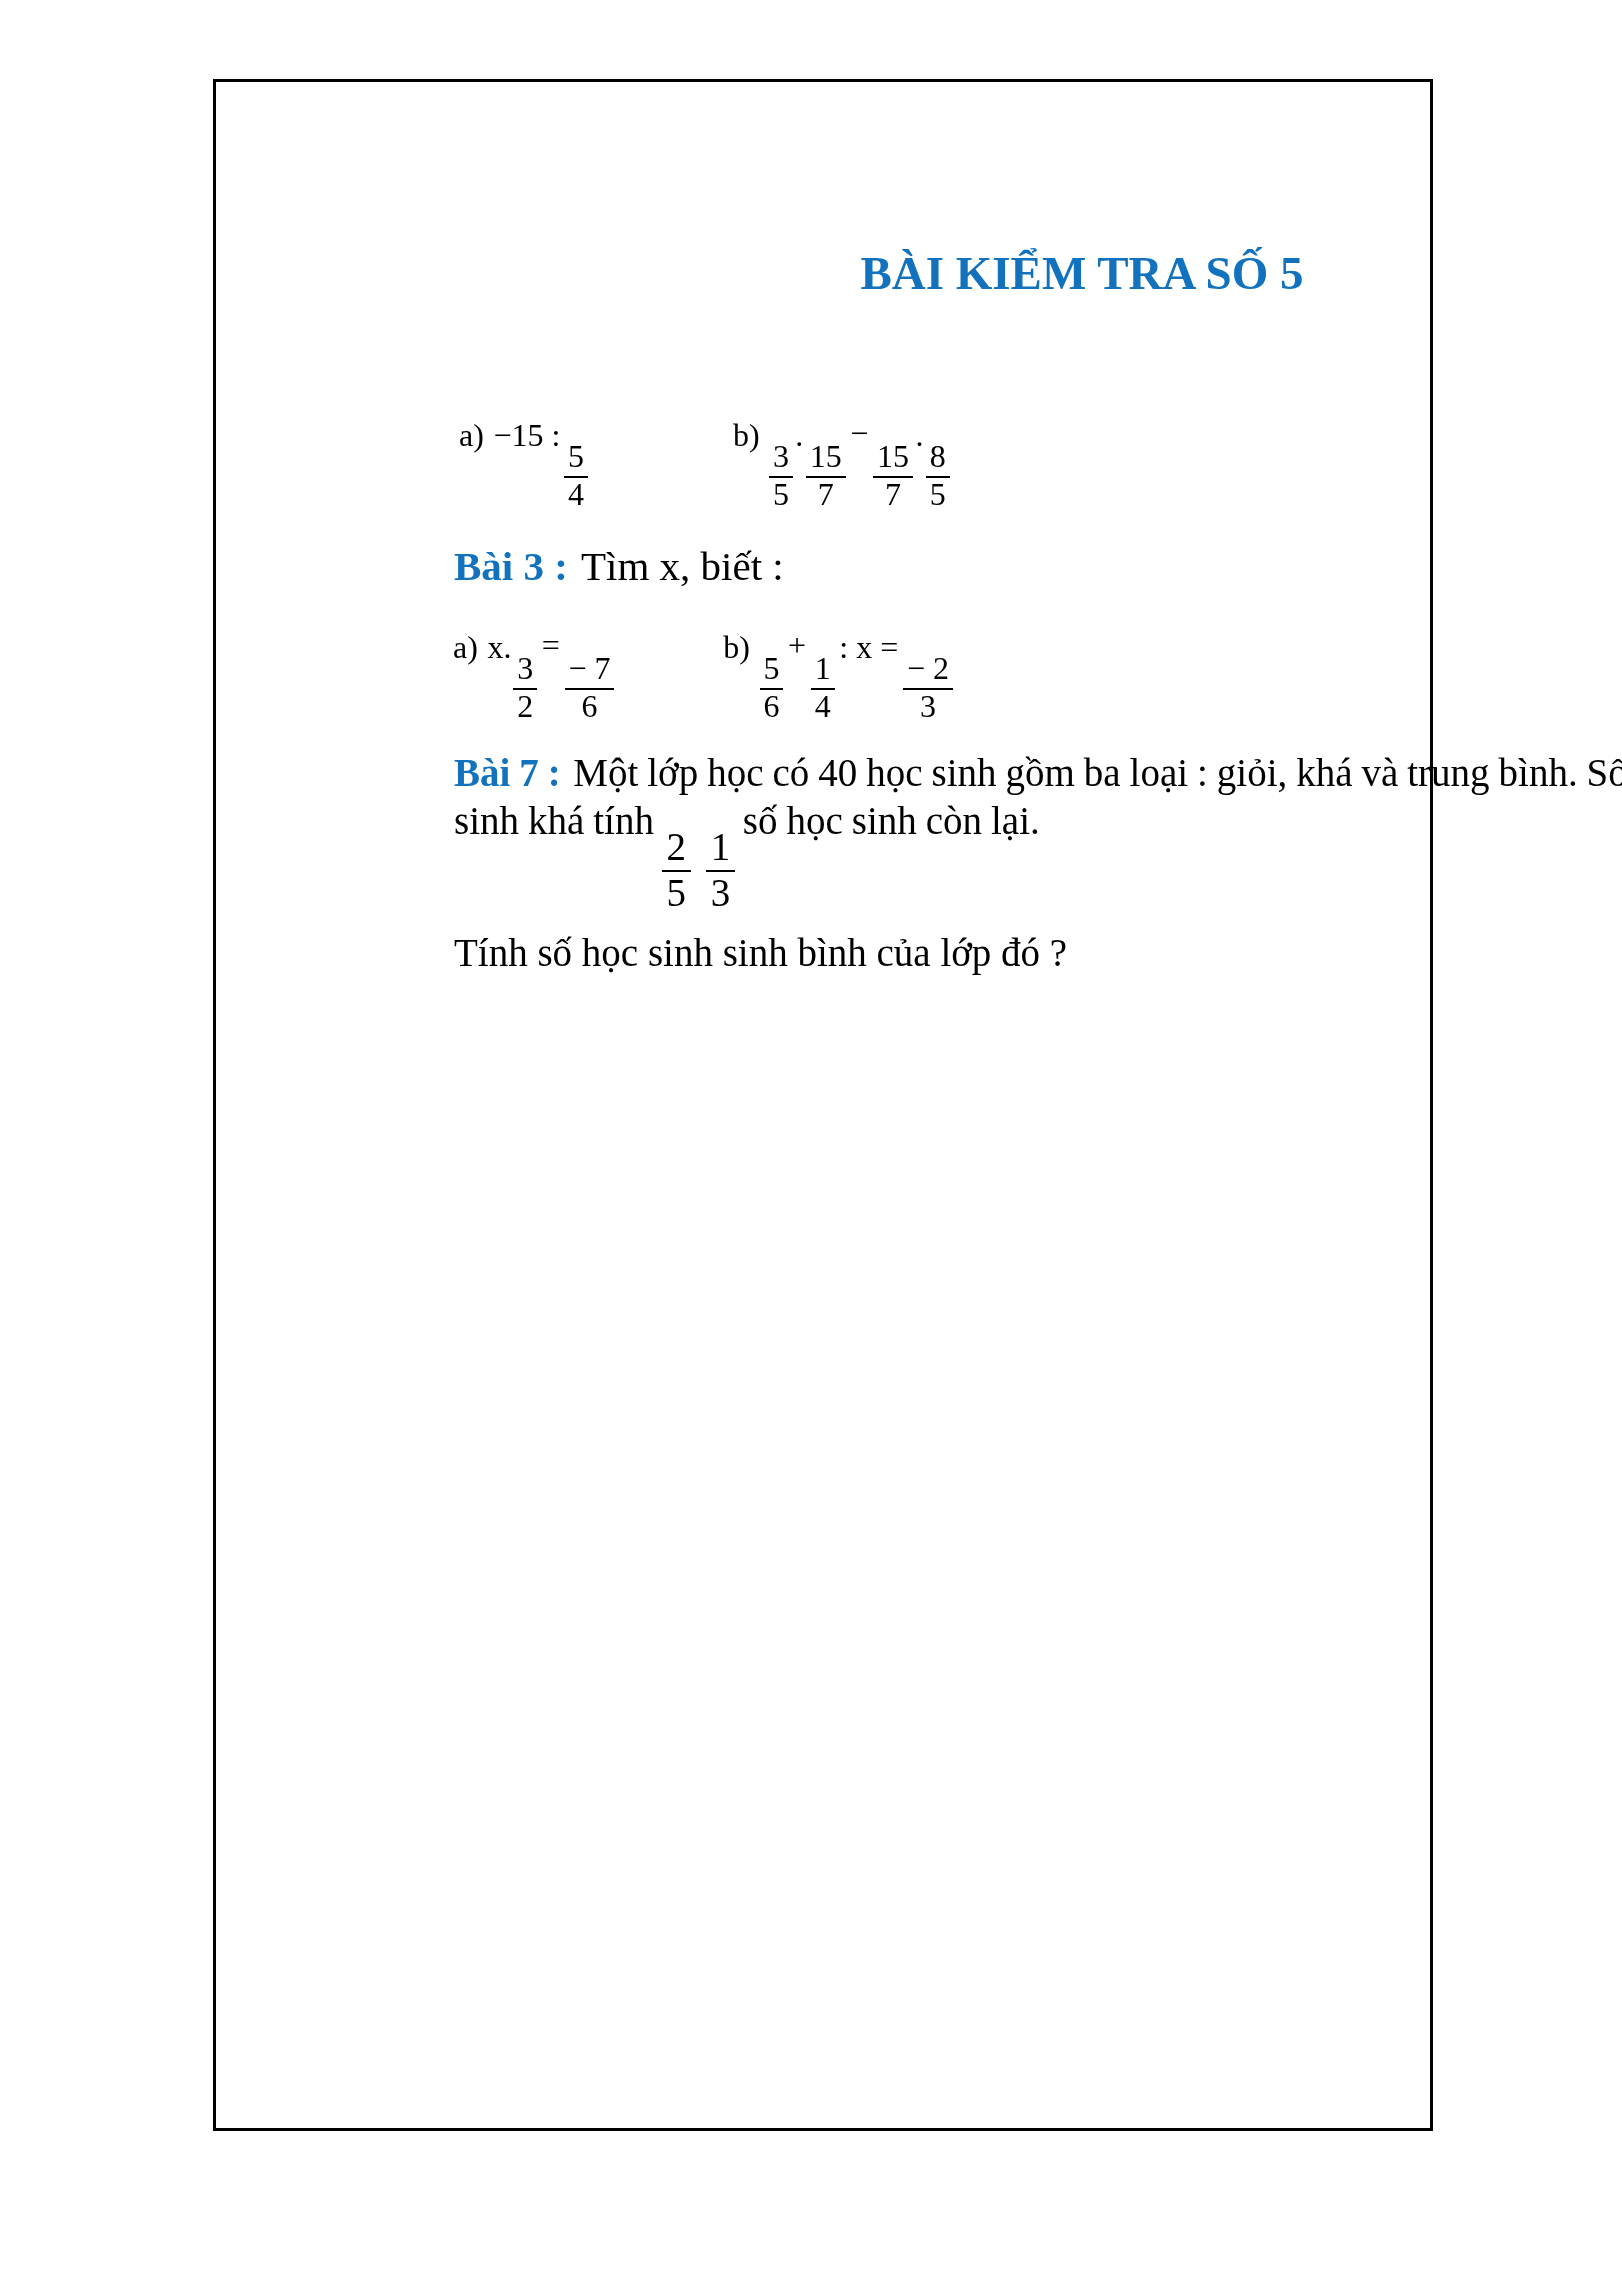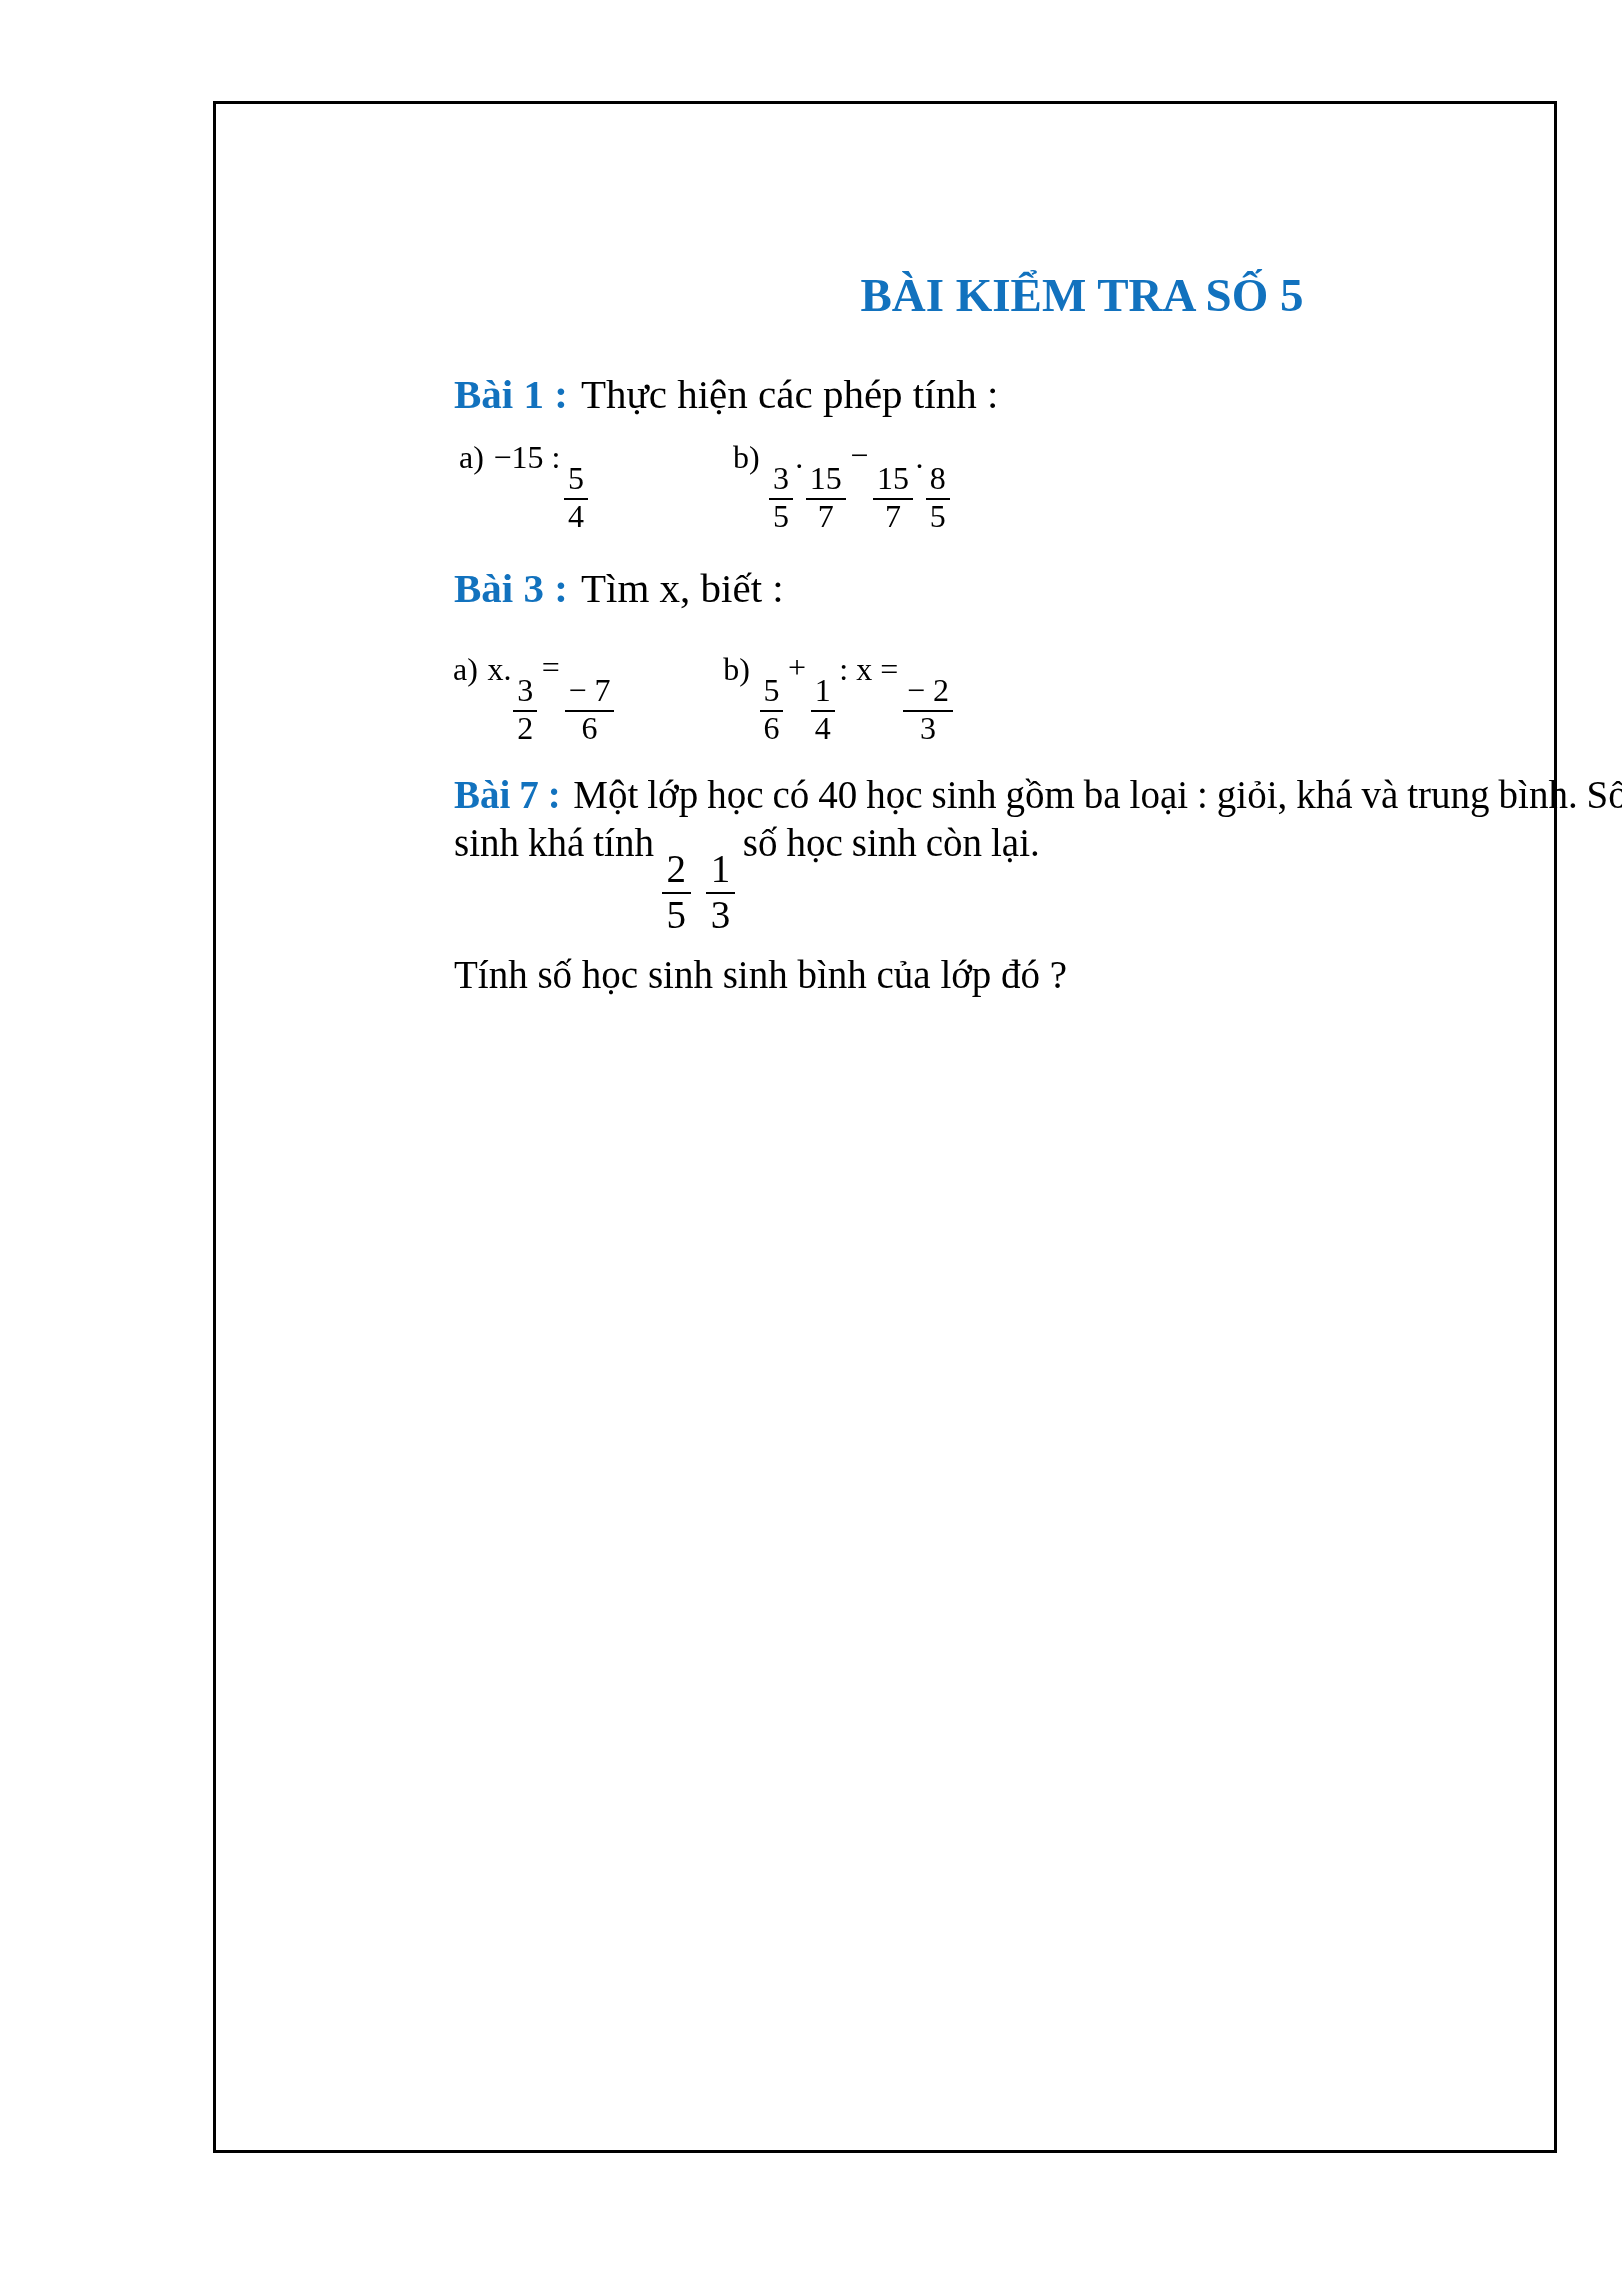--- a/index.html
+++ b/index.html
@@ -9,22 +9,22 @@
     width: 1623px;
     height: 2295px;
     background: #ffffff;
     color: #000000;
     font-family: "Liberation Serif", "DejaVu Serif", serif;
     overflow: hidden;
   }
   .frame {
     position: absolute;
     left: 213px;
-    top: 101px;
-    width: 1344px;
+    top: 79px;
+    width: 1220px;
     height: 2052px;
     border: 3.3px solid #000000;
     box-sizing: border-box;
     text-decoration: underline;
   }
   .title {
     position: absolute;
     left: 216px;
     top: 168px;
     width: 1300px;
@@ -98,23 +98,20 @@
   .para .frac { margin: 0 0.20em; }
 </style>
 </head>
 <body>
 
 <div class="page">
   <div class="frame">
 
     <div class="title">BÀI KIỂM TRA SỐ 5</div>
 
-    <div class="heading" id="heading-1">
-      <span class="ex-label">Bài 1 :</span><span>Thực hiện các phép tính :</span>
-    </div>
 
     <div class="math-row" id="math-row-1">
       <span>
         <span class="marker">a)</span><span class="prefix">−15 :</span><span class="frac">
             <span class="fnum">5</span>
             <span class="fden">4</span>
           </span>
       </span><span class="bgap1">
         <span class="marker">b)</span><span class="frac">
             <span class="fnum">3</span>

